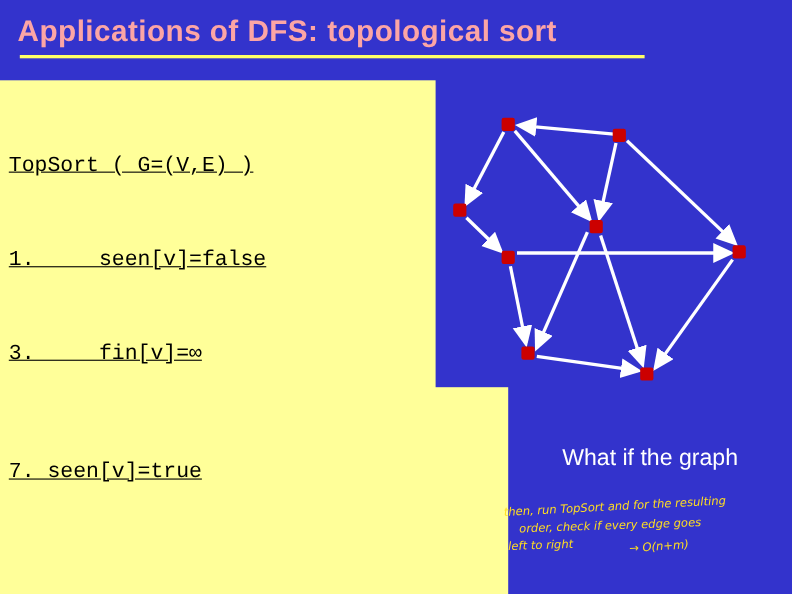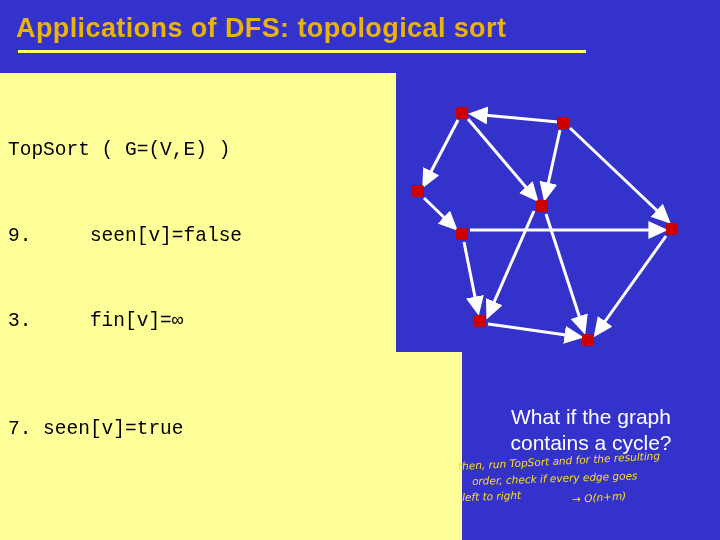--- a/index.html
+++ b/index.html
@@ -18,21 +18,21 @@
     position: absolute;
     left: 0; top: 0;
     width: 720px;
     height: 540px;
   }
   
   #title {
     position: absolute;
     left: 16px;
     top: 13px;
-    color: #eab308;
+    color: #fca5a5;
     font-size: 27px;
     font-weight: bold;
     letter-spacing: 0.4px;
     white-space: nowrap;
   }
   #title-underline {
     position: absolute;
     left: 18px;
     top: 50px;
     width: 568px;
@@ -56,20 +56,21 @@
     width: 380px;
   }
   #code-dfs {
     left: 0px;
     top: 352px;
     width: 446px;
   }
   .codeline {
     display: block;
     height: 28.5px;
+    text-decoration: underline;
   }
   
   #graph {
     position: absolute;
     left: 400px;
     top: 78px;
     width: 320px;
     height: 290px;
   }
   #graph svg { display: block; }
@@ -110,21 +111,21 @@
 </head>
 <body>
 
 <div id="slide">
 
   <div id="title">Applications of DFS: topological sort</div>
   <div id="title-underline"></div>
 
   <div id="code-topsort" class="codeblock">
     <span class="codeline">TopSort ( G=(V,E) )</span>
-    <span class="codeline">9.     seen[v]=false</span>
+    <span class="codeline">1.     seen[v]=false</span>
     <span class="codeline">3.     fin[v]=∞</span>
     <span class="codeline">4. time=0</span>
     
     
     
   </div>
 
   <div id="code-dfs" class="codeblock">
     <span class="codeline">7. seen[v]=true</span>
     
@@ -175,21 +176,20 @@
         <rect x="56" y="150" width="12" height="12" rx="2"></rect>
         <rect x="266" y="145" width="12" height="12" rx="2"></rect>
         <rect x="74" y="237" width="12" height="12" rx="2"></rect>
         <rect x="182" y="256" width="12" height="12" rx="2"></rect>
       </g>
     </svg>
   </div>
 
   <div id="question">
     <div>What if the graph</div>
-    <div>contains a cycle?</div>
   </div>
 
   <div id="annotation">
     <span class="hw" id="hw1">then, run TopSort and for the resulting</span>
     <span class="hw" id="hw2">order, check if every edge goes</span>
     <span class="hw" id="hw3">left to right</span>
     <span class="hw" id="hw4">→ O(n+m)</span>
   </div>
 
 </div>

